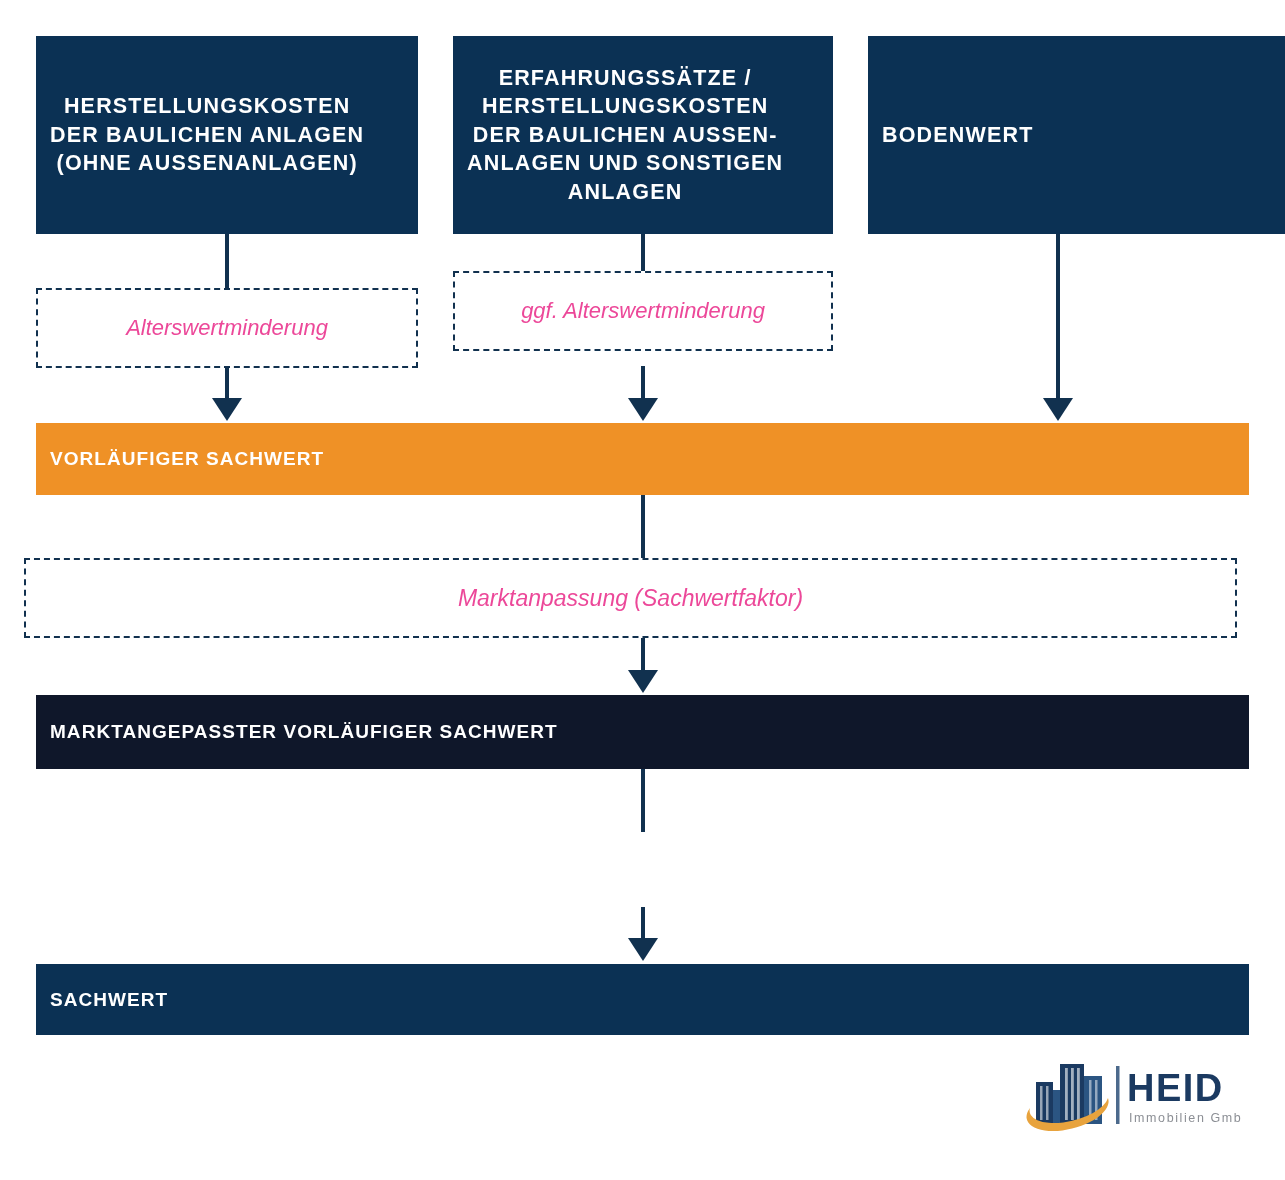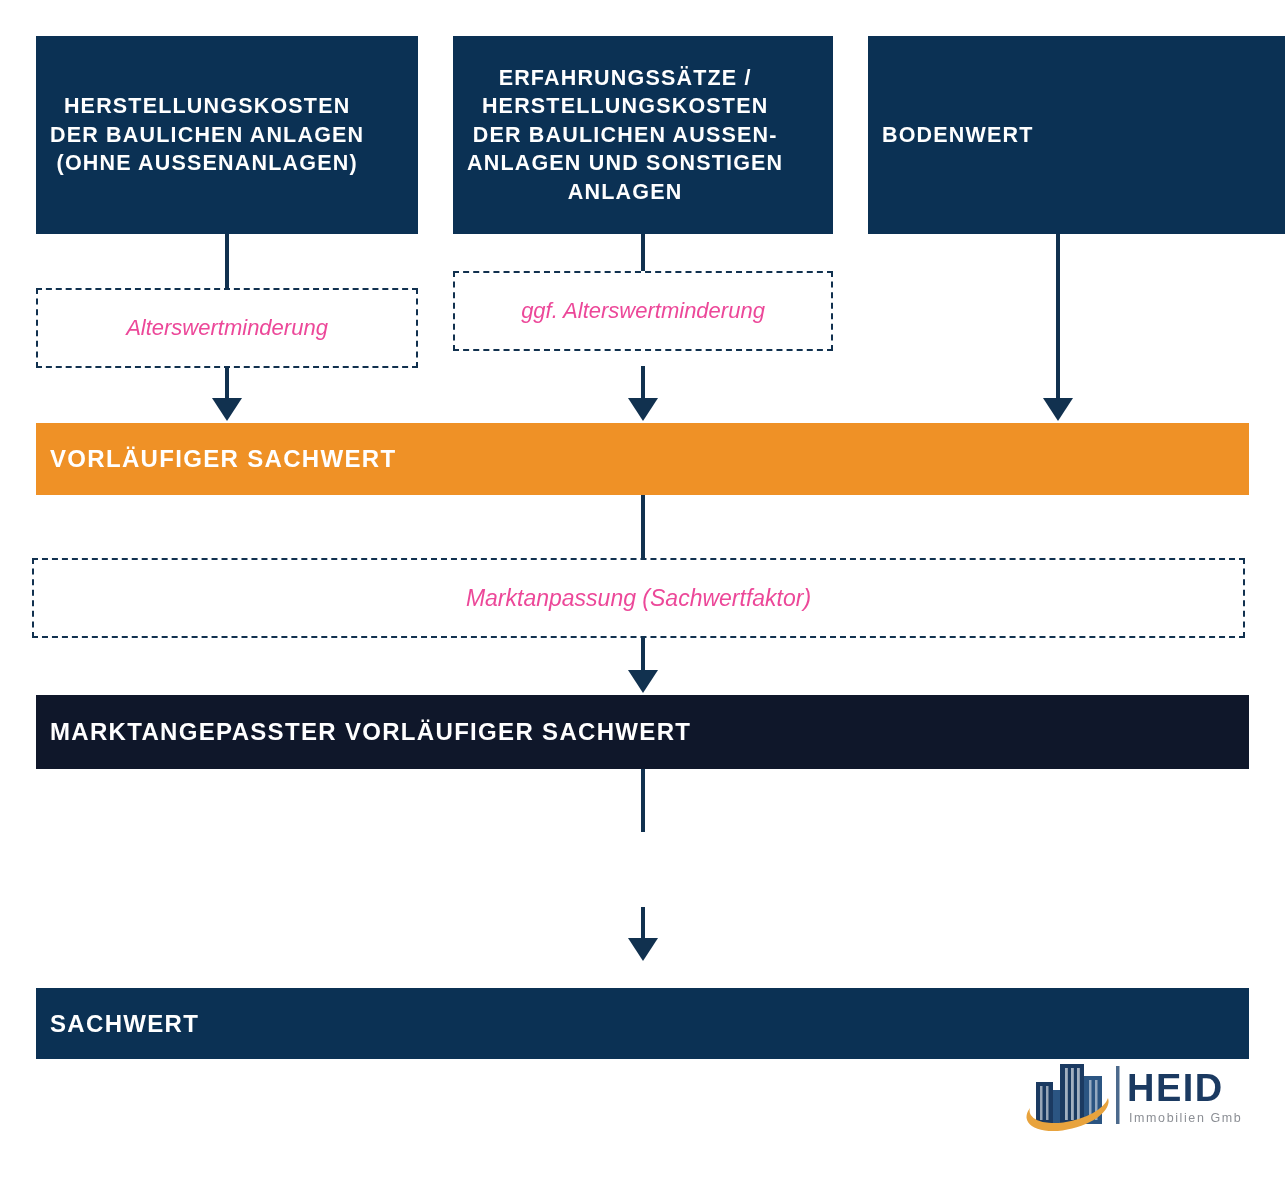--- a/index.html
+++ b/index.html
@@ -33,21 +33,21 @@
     letter-spacing: 0.055em;
     line-height: 1.33;
     padding: 6px 14px;
     z-index: 3;
   }
   .block.navy   { background: #0b3154; }
   .block.orange { background: #ef9126; }
   .block.slate  { background: #0f172a; }
 
   .top-box { font-size: 21.5px; }
-  .bar     { font-size: 24px; }
+  .bar     { font-size: 19px; }
 
   
   .dashed {
     position: absolute;
     box-sizing: border-box;
     border: 2.5px dashed #11314f;
     background: #ffffff;
     display: flex;
     align-items: center;
     justify-content: center;
@@ -129,38 +129,38 @@
 
   <div class="line" style="left:641px; top:366px; height:32px;"></div>
   <div class="arrowhead" style="left:628px; top:398px;"></div>
 
   <div class="block orange bar" style="left:36px; top:423px; width:1213px; height:72px;">
     <span>VORLÄUFIGER SACHWERT</span>
   </div>
 
   <div class="line" style="left:641px; top:493px; height:68px;"></div>
 
-  <div class="dashed wide" style="left:32px; top:558px; width:1213px; height:80px;text-align:right;">
+  <div class="dashed wide" style="left:24px; top:558px; width:1213px; height:80px;text-align:right;">
     <span>Marktanpassung (Sachwertfaktor)</span>
   </div>
 
   <div class="line" style="left:641px; top:636px; height:36px;"></div>
   <div class="arrowhead" style="left:628px; top:670px;"></div>
 
   <div class="block slate bar" style="left:36px; top:695px; width:1213px; height:74px;">
     <span>MARKTANGEPASSTER VORLÄUFIGER SACHWERT</span>
   </div>
 
   <div class="line" style="left:641px; top:767px; height:65px;"></div>
 
 
   <div class="line" style="left:641px; top:907px; height:32px;"></div>
   <div class="arrowhead" style="left:628px; top:938px;"></div>
 
-  <div class="block navy bar" style="left:36px; top:964px; width:1213px; height:71px;margin-top:24px;">
+  <div class="block navy bar" style="left:36px; top:964px; width:1213px; height:71px;">
     <span>SACHWERT</span>
   </div>
 
   <svg id="logo" viewBox="0 0 222 84">
 
     <g>
 
       <rect x="16" y="24" width="17" height="42" fill="#1b3a61"></rect>
       <rect x="20" y="28" width="2.5" height="34" fill="#ffffff" opacity="0.55"></rect>
       <rect x="26" y="28" width="2.5" height="34" fill="#ffffff" opacity="0.55"></rect>

